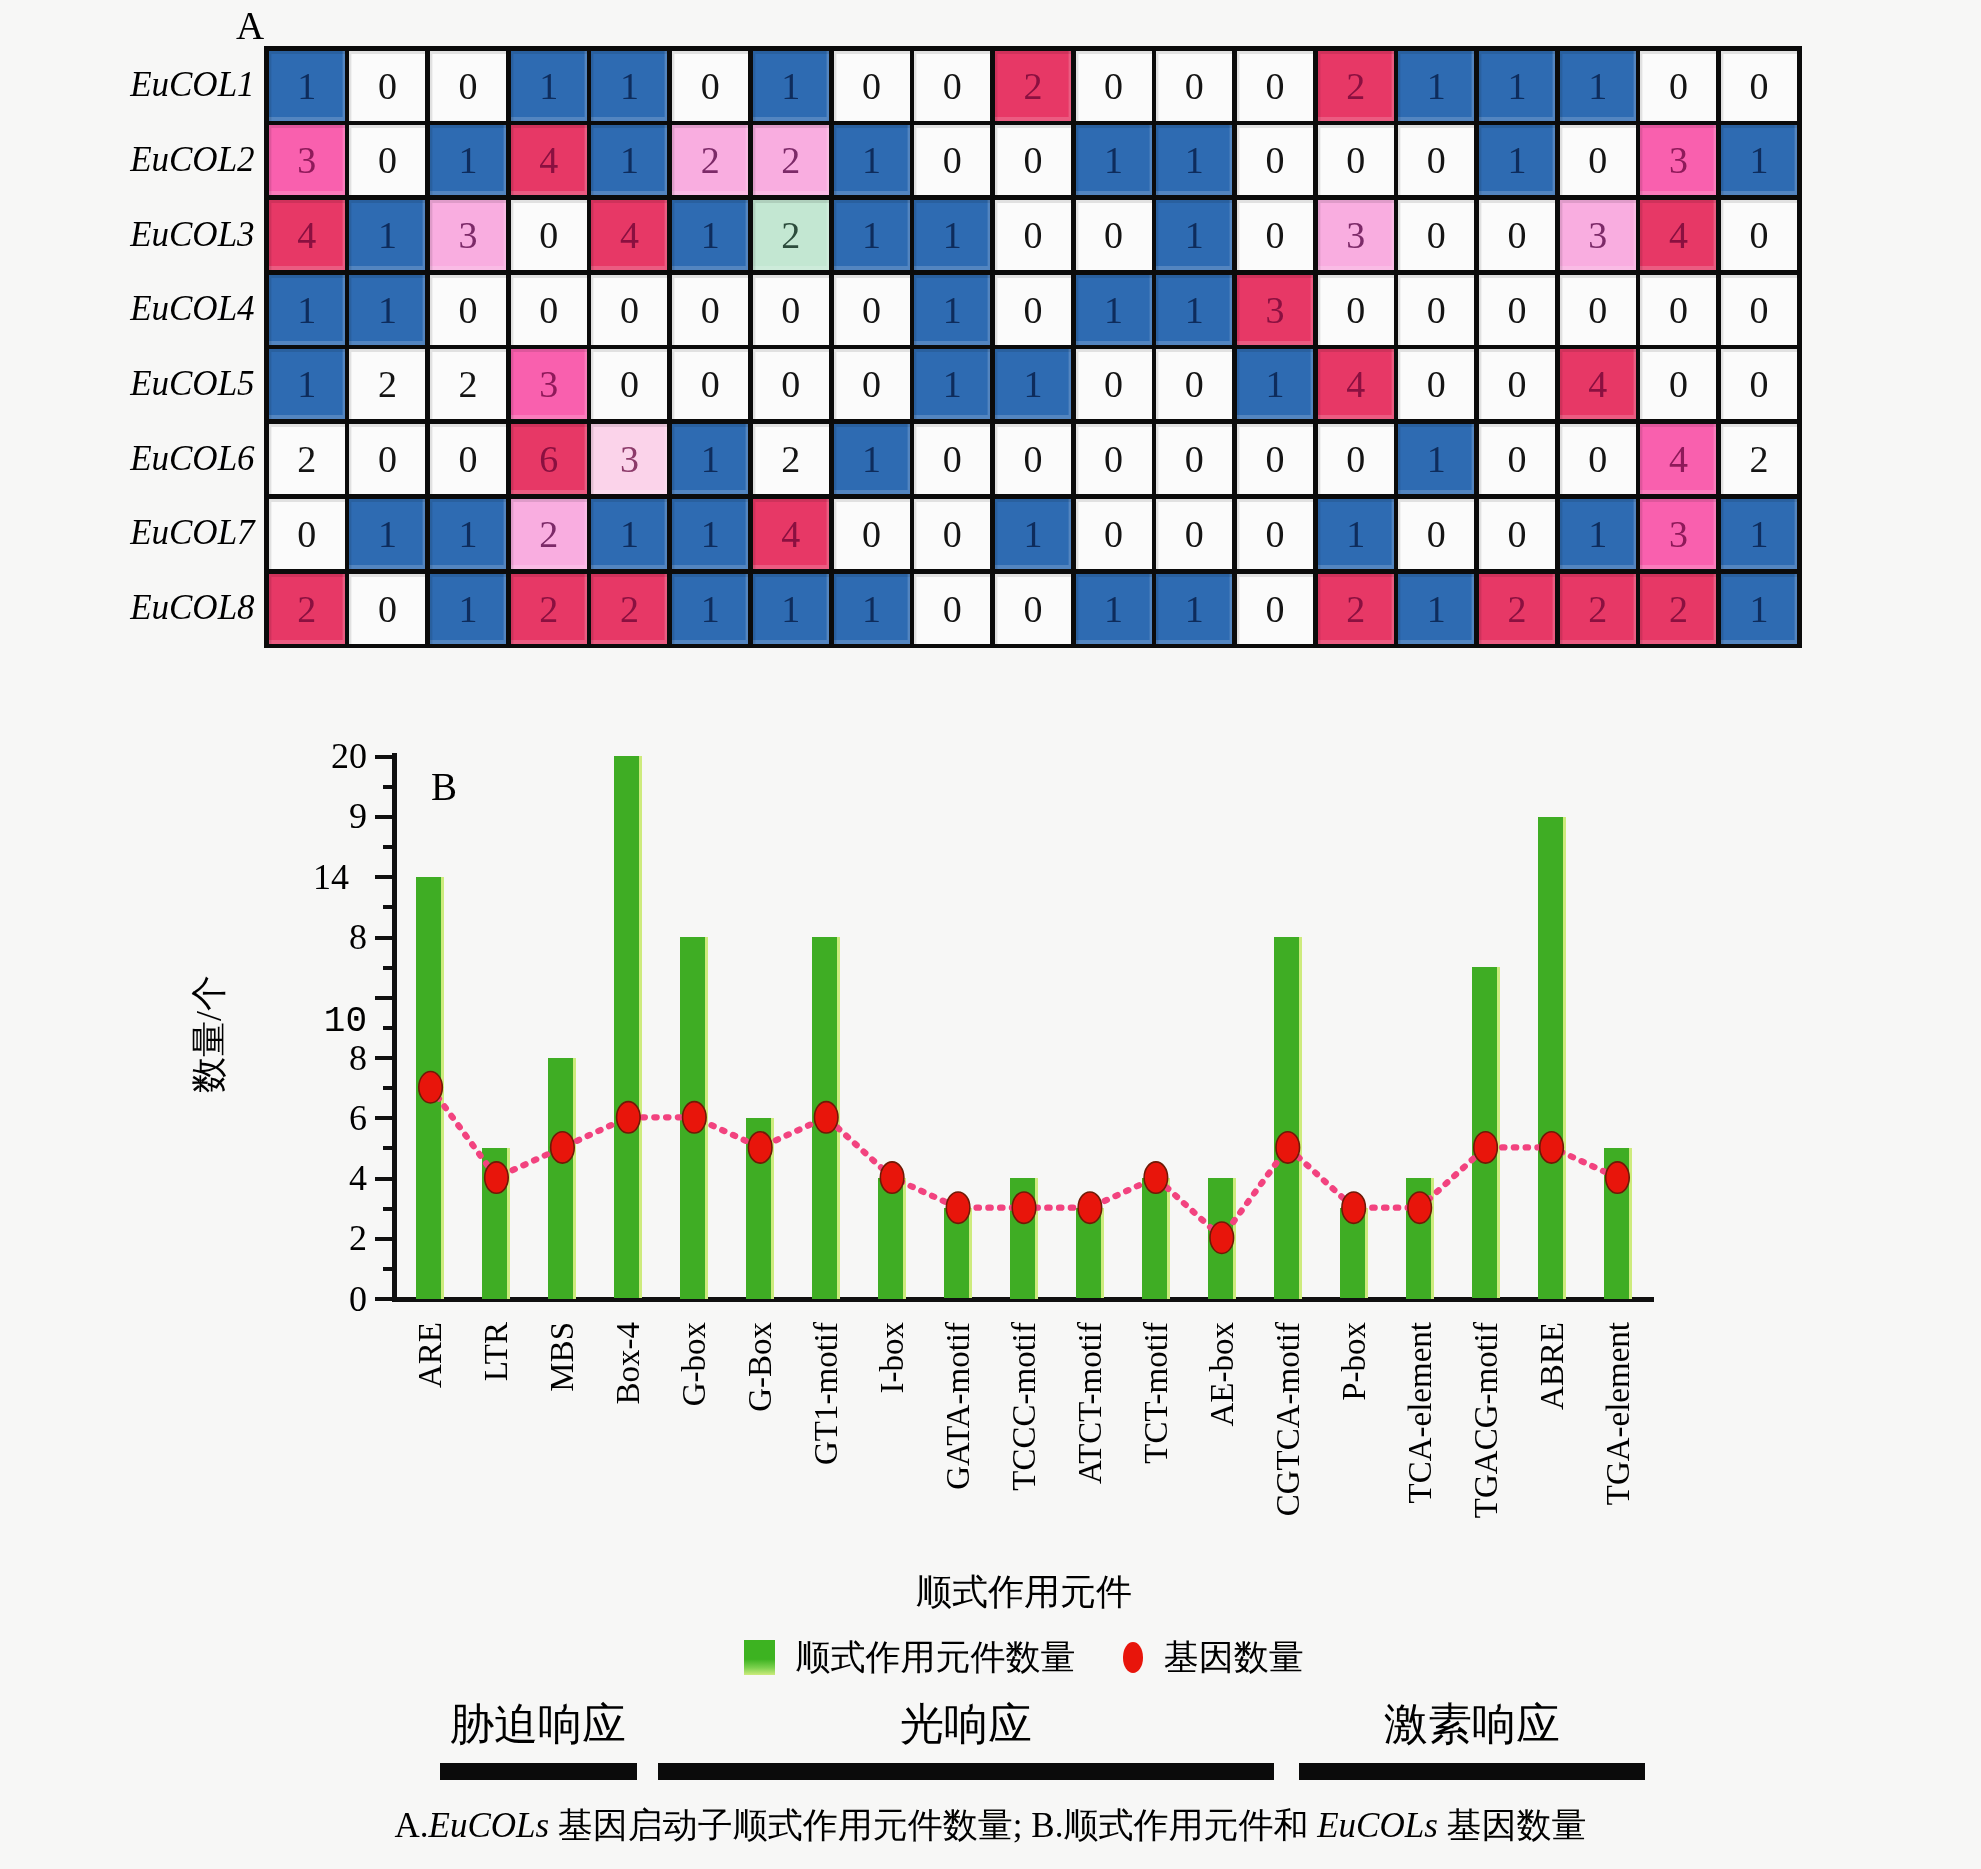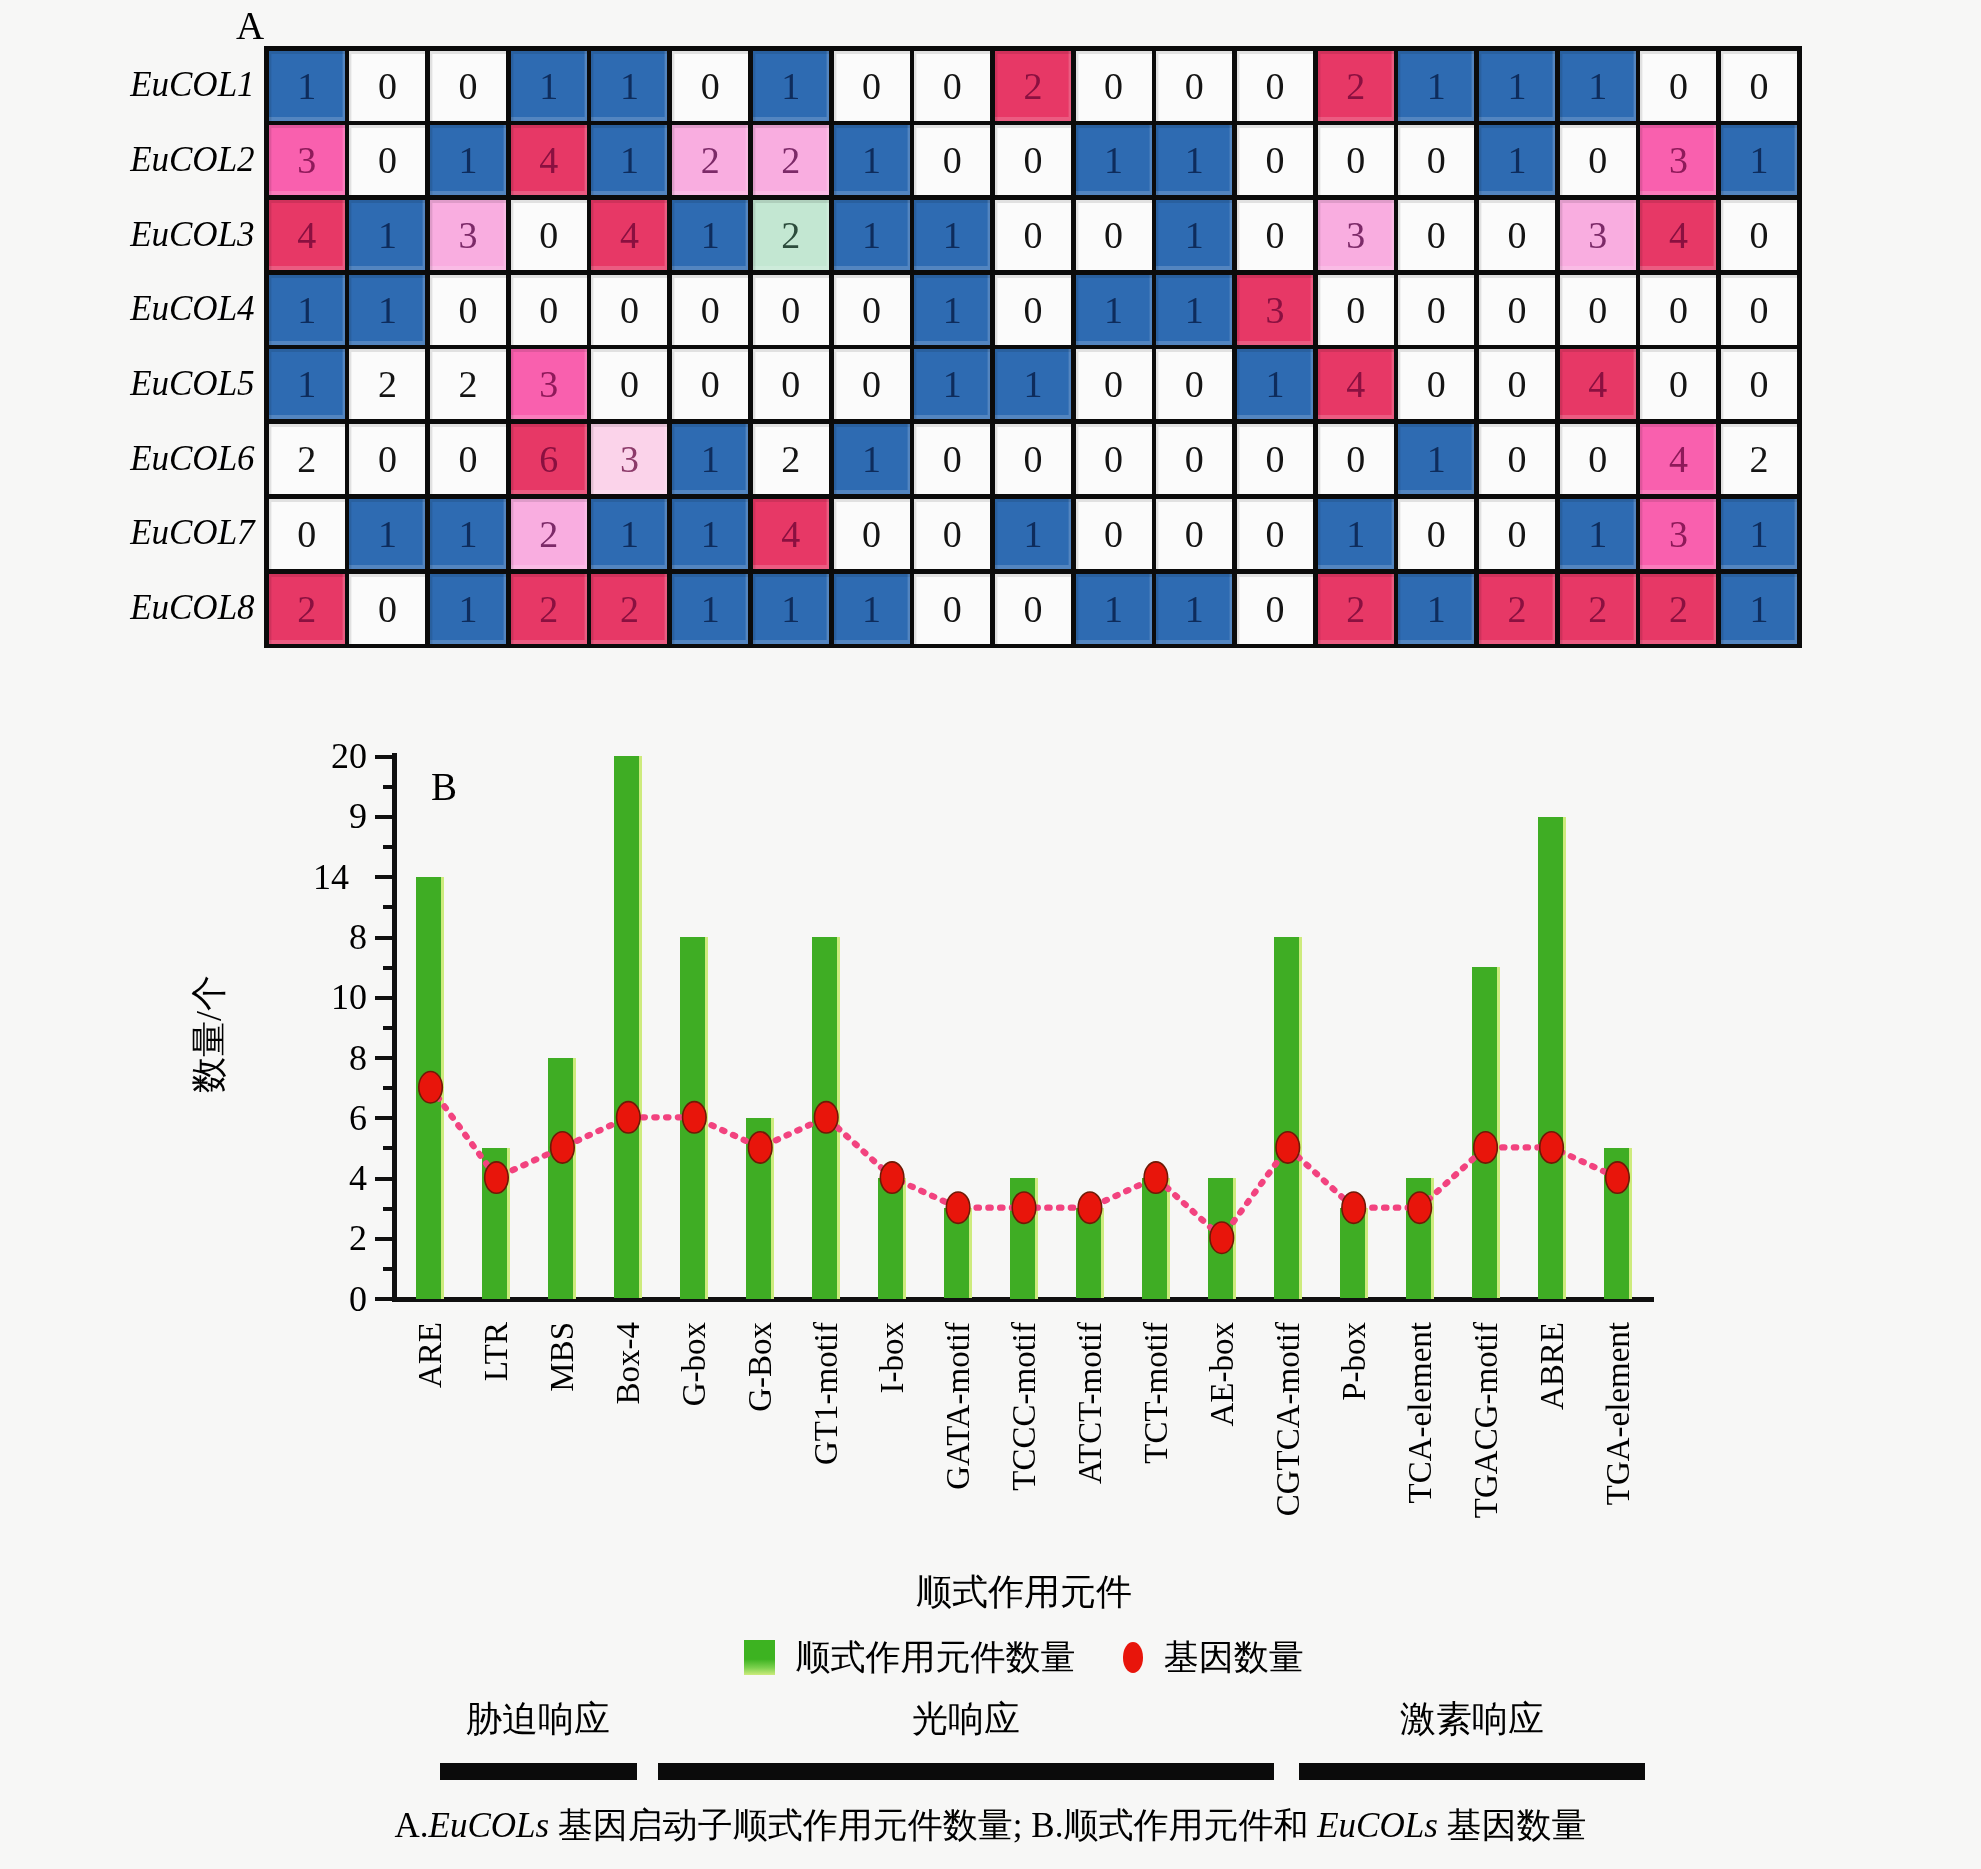--- a/index.html
+++ b/index.html
@@ -51,21 +51,21 @@
     display:flex;justify-content:center;align-items:center;gap:20.4px;
     font-size:35px;color:#000;
   }
   #legend .swatch{
     width:31px;height:35px;
     background:linear-gradient(180deg,#3db321 0%,#3db321 55%,#7ed24f 80%,#cdeb7d 100%);
   }
   #legend .dot{
     width:20.4px;height:31px;border-radius:50%;background:#e8150b;margin-left:27px;
   }
-  .group-label{position:absolute;top:1695px;font-size:36px;color:#000;transform:translateX(-50%);white-space:nowrap;}
+  .group-label{position:absolute;top:1695px;font-size:44px;color:#000;transform:translateX(-50%);white-space:nowrap;}
   .group-bar{position:absolute;top:1763px;height:17.3px;background:#0b0b0b;}
   
   #caption{
     position:absolute;left:0;top:1802px;width:1981px;text-align:center;
     font-size:35px;color:#000;
   }
   #caption .it{font-style:italic;}
 </style>
 </head>
 <body>
@@ -251,21 +251,21 @@
     <div class="ytick" style="left: 375px; width: 17.3px; top: 1177px;"></div>
     <div class="yticklabel" style="left: 281px; top: 1160px;">4</div>
     <div class="ytick" style="left: 383px; width: 9.4px; top: 1146px;"></div>
     <div class="ytick" style="left: 375px; width: 17.3px; top: 1116px;"></div>
     <div class="yticklabel" style="left: 281px; top: 1100px;">6</div>
     <div class="ytick" style="left: 383px; width: 9.4px; top: 1086px;"></div>
     <div class="ytick" style="left: 375px; width: 17.3px; top: 1056px;"></div>
     <div class="yticklabel" style="left: 281px; top: 1040px;">8</div>
     <div class="ytick" style="left: 383px; width: 9.4px; top: 1026px;"></div>
     <div class="ytick" style="left: 375px; width: 17.3px; top: 996px;"></div>
-    <div class="yticklabel" style="left: 281px; top: 979px;">10</div>
+    <div class="yticklabel" style="left: 281px; top: 1004px; font-family: Liberation Mono, monospace;">10</div>
     <div class="ytick" style="left: 383px; width: 9.4px; top: 966px;"></div>
     <div class="ytick" style="left: 375px; width: 17.3px; top: 936px;"></div>
     <div class="yticklabel" style="left: 281px; top: 919px;">8</div>
     <div class="ytick" style="left: 383px; width: 9.4px; top: 905px;"></div>
     <div class="ytick" style="left: 375px; width: 17.3px; top: 875px;"></div>
     <div class="yticklabel" style="left: 263px; top: 859px;">14</div>
     <div class="ytick" style="left: 383px; width: 9.4px; top: 845px;"></div>
     <div class="ytick" style="left: 375px; width: 17.3px; top: 815px;"></div>
     <div class="yticklabel" style="left: 281px; top: 798px;">9</div>
     <div class="ytick" style="left: 383px; width: 9.4px; top: 785px;"></div>

